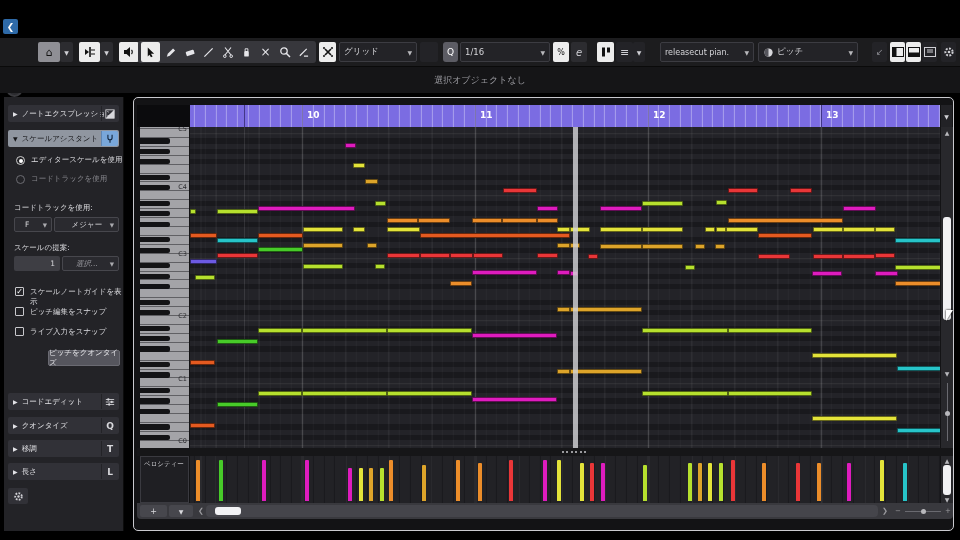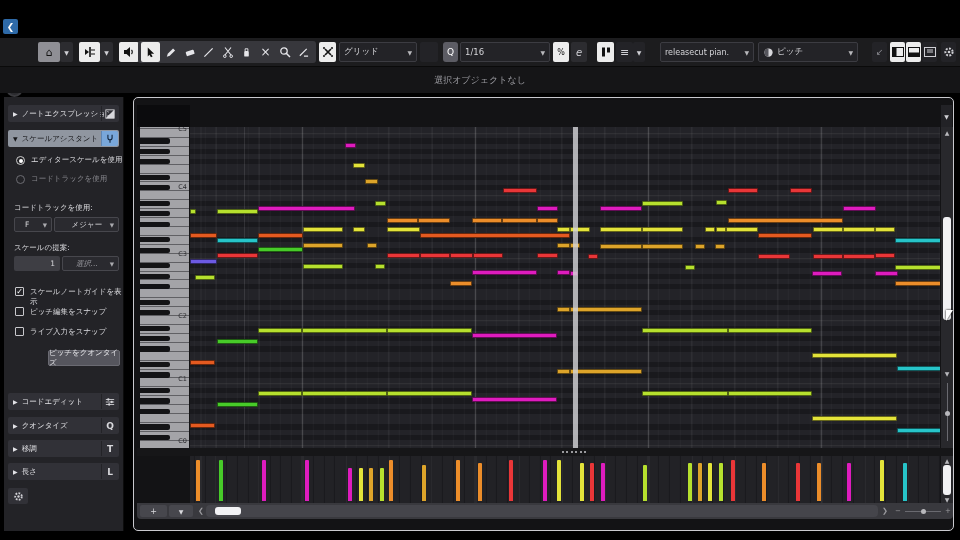--- a/index.html
+++ b/index.html
@@ -379,20 +379,26 @@
     <div class="tbtn" style="left:4px;top:391px;width:20px;height:16px;background:#313137;">
       <svg width="11" height="11" viewBox="0 0 12 12">
         <circle cx="6" cy="6" r="3.6" fill="none" stroke="#cfcfd4" stroke-width="2" stroke-dasharray="1.9 1.4"></circle>
         <circle cx="6" cy="6" r="1.3" fill="#cfcfd4"></circle>
       </svg>
     </div>
   </div>
 
   <div class="abs editor">
     <div class="rulercorner"></div>
+    <div class="ruler" id="ruler">
+        <span class="bignum" style="left: 117px;">10</span>
+        <span class="bignum" style="left: 290px;">11</span>
+        <span class="bignum" style="left: 463px;">12</span>
+        <span class="bignum" style="left: 636px;">13</span>
+      </div>
     <div class="rulerbtn">▼</div>
 
     <div class="keys" id="keys">
         <div class="bkey" style="top: 11.4px;"></div>
         <div class="bkey" style="top: 21.8px;"></div>
         <div class="bkey" style="top: 32.2px;"></div>
         <div class="bkey" style="top: 47.8px;"></div>
         <div class="bkey" style="top: 58.2px;"></div>
         <div class="klabel" style="top: -2px;">C5</div>
         <div class="bkey" style="top: 73.8px;"></div>
@@ -526,20 +532,23 @@
       <div class="scrollarrow" style="top:2px;">▲</div>
       <div class="scrollthumb" style="left:2px;top:90px;width:8px;height:103px;"></div>
       <div class="scrollarrow" style="top:243px;">▼</div>
       <div class="zoomline" style="left:5.5px;top:256px;width:1px;height:58px;"></div>
       <div class="zoomdot" style="left:3.5px;top:284px;"></div>
     </div>
 
     <div class="divider"></div>
     <div class="dividerdots"></div>
 
+    <div class="vellabelbox">
+      <span>ベロシティー</span>
+    </div>
     <div class="vellane" id="vellane">
         <div class="velbar" style="left: 6px; height: 41px; bottom: 2px; background: rgb(236, 141, 42);"></div>
         <div class="velbar" style="left: 29px; height: 41px; bottom: 2px; background: rgb(71, 203, 41);"></div>
         <div class="velbar" style="left: 72px; height: 41px; bottom: 2px; background: rgb(222, 28, 190);"></div>
         <div class="velbar" style="left: 115px; height: 41px; bottom: 2px; background: rgb(222, 28, 190);"></div>
         <div class="velbar" style="left: 158px; height: 33px; bottom: 2px; background: rgb(222, 28, 190);"></div>
         <div class="velbar" style="left: 169px; height: 33px; bottom: 2px; background: rgb(227, 227, 58);"></div>
         <div class="velbar" style="left: 179px; height: 33px; bottom: 2px; background: rgb(221, 164, 42);"></div>
         <div class="velbar" style="left: 190px; height: 33px; bottom: 2px; background: rgb(182, 224, 46);"></div>
         <div class="velbar" style="left: 199px; height: 41px; bottom: 2px; background: rgb(236, 141, 42);"></div>

